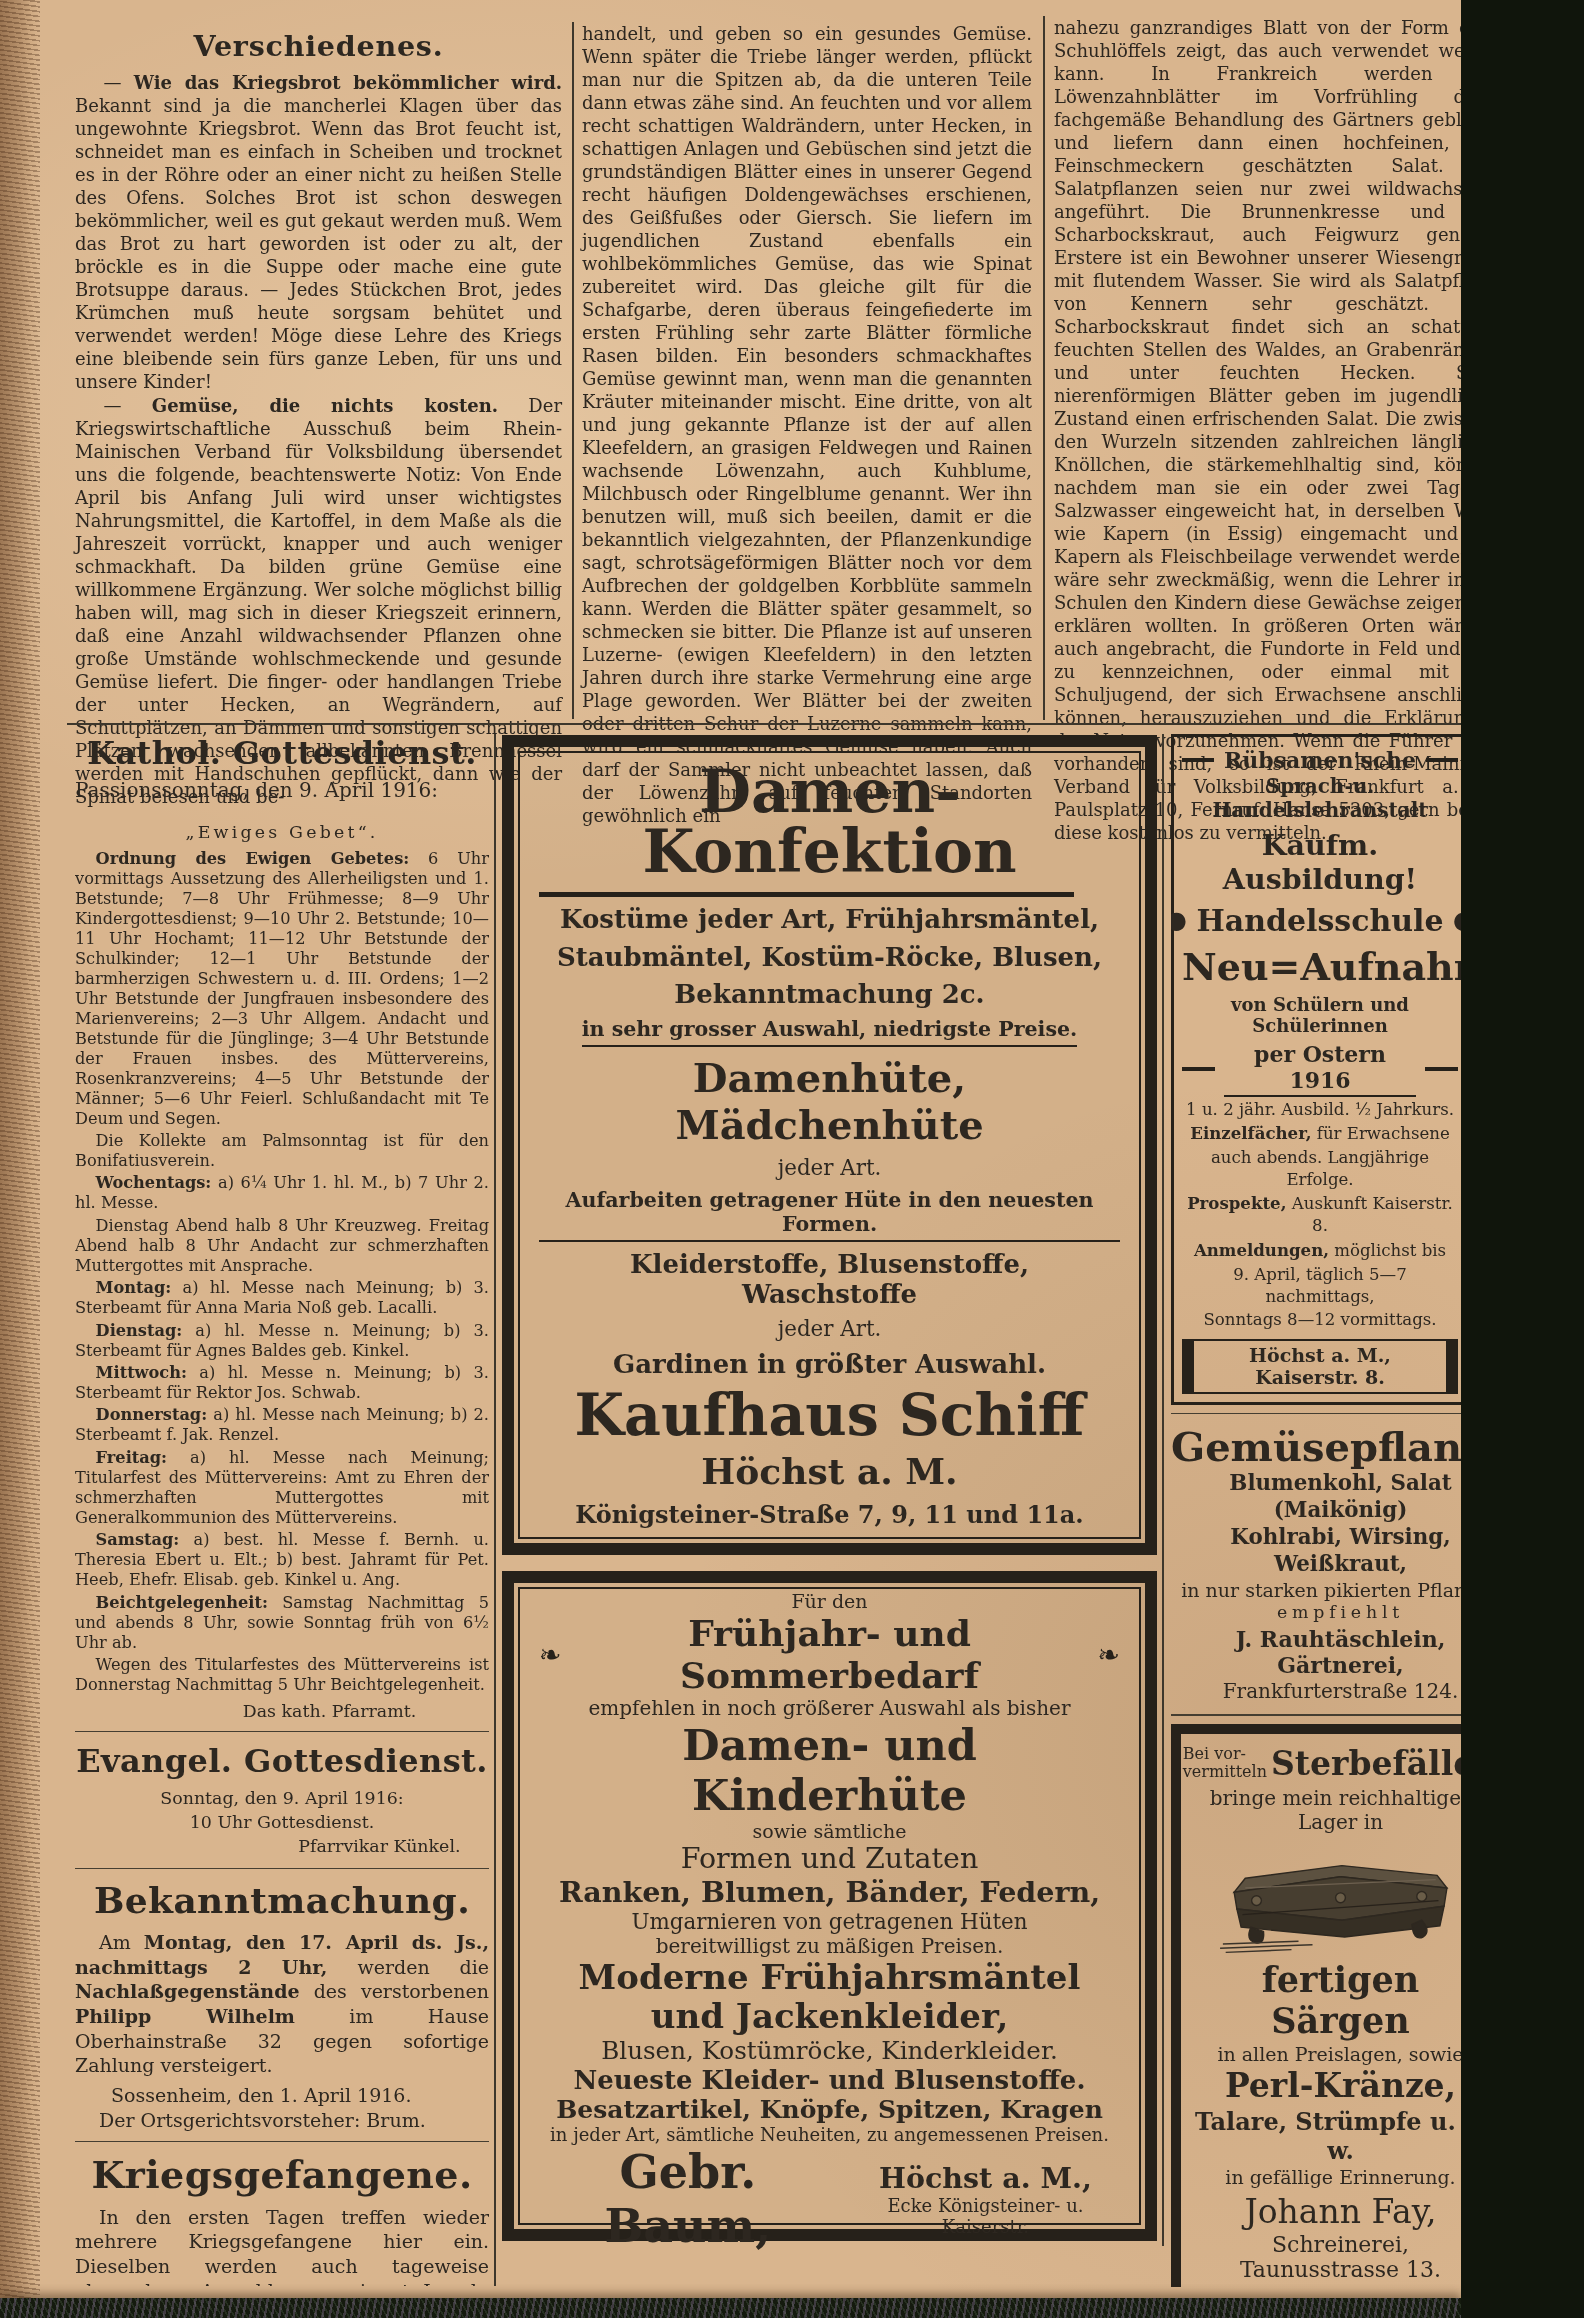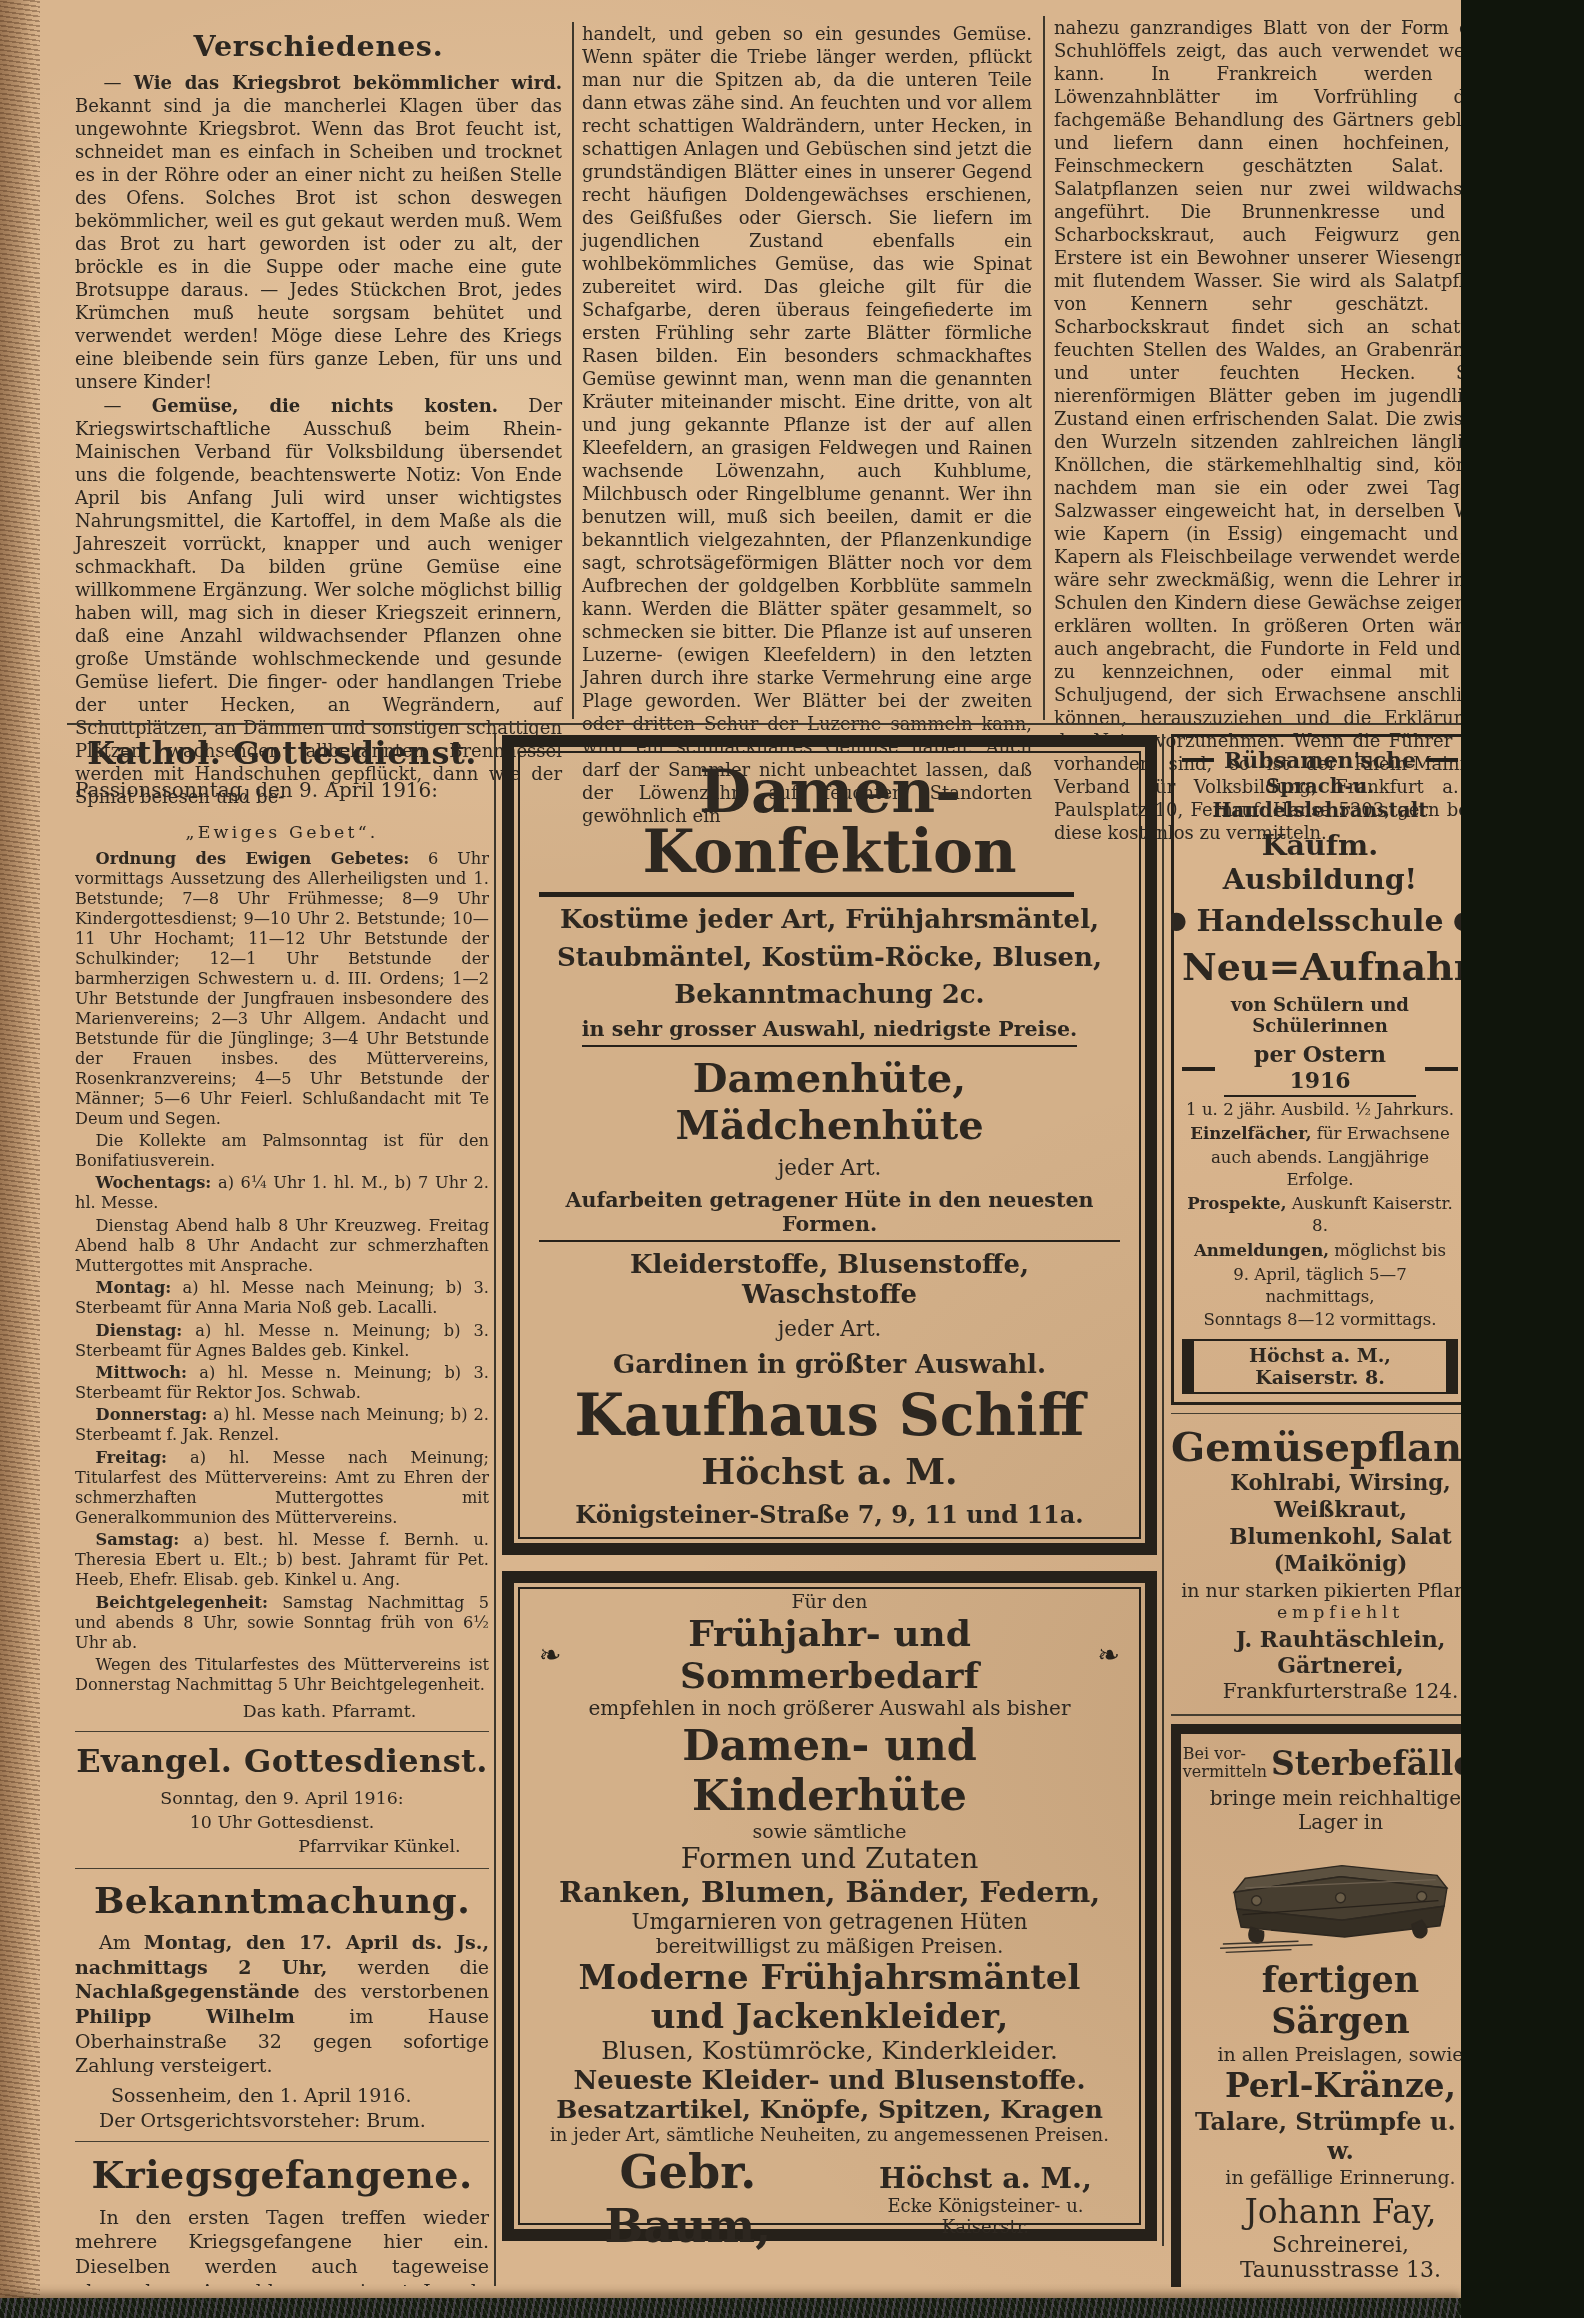--- a/index.html
+++ b/index.html
@@ -309,22 +309,22 @@
         <div class="r-small"><b>Anmeldungen,</b> möglichst bis</div>
         <div class="r-small">9. April, täglich 5—7 nachmittags,</div>
         <div class="r-small">Sonntags 8—12 vormittags.</div>
         <div class="rueb-foot">Höchst a. M., Kaiserstr. 8.</div>
       </div>
       <div class="rueb-bar"></div>
     </div>
     <div class="rhr"></div>
     <section class="gem">
       <div class="g-head">Gemüsepflanzen</div>
+      <div class="g-l12">Blumenkohl, Salat (Maikönig)</div>
       <div class="g-l12">Kohlrabi, Wirsing, Weißkraut,</div>
-      <div class="g-l12">Blumenkohl, Salat (Maikönig)</div>
       <div class="g-l3">in nur starken pikierten Pflanzen</div>
       <div class="g-l4">empfiehlt</div>
       <div class="g-l5">J. Rauhtäschlein, Gärtnerei,</div>
       <div class="g-l6">Frankfurterstraße 124.</div>
     </section>
     <div class="rhr"></div>
     <div class="fay">
       <div class="f-introrow">
         <span class="f-intro">
           <div>Bei vor-</div>

